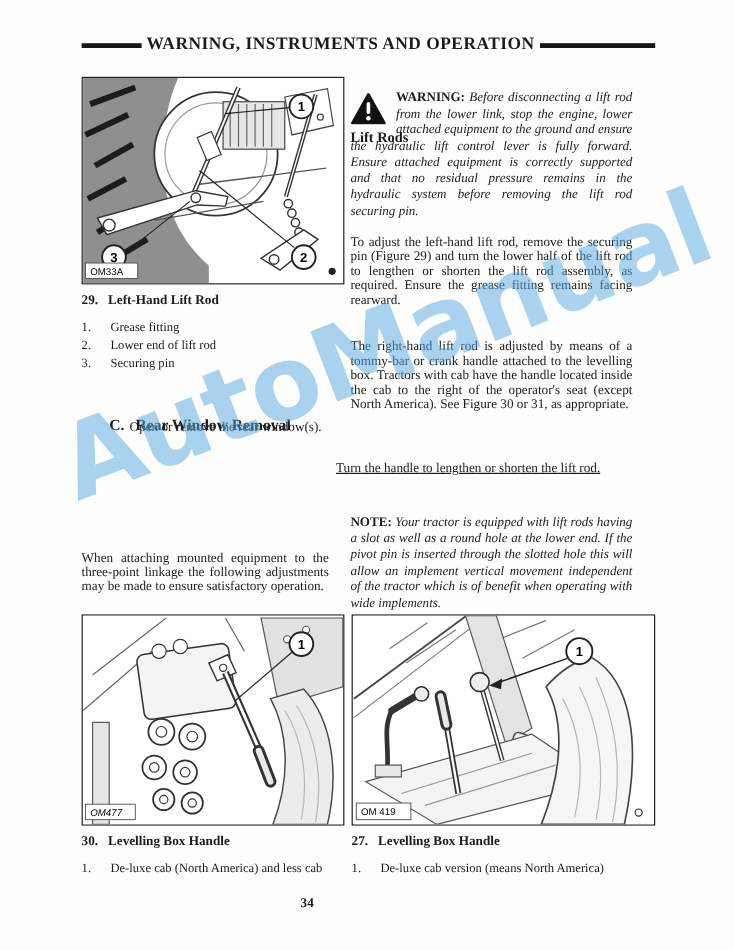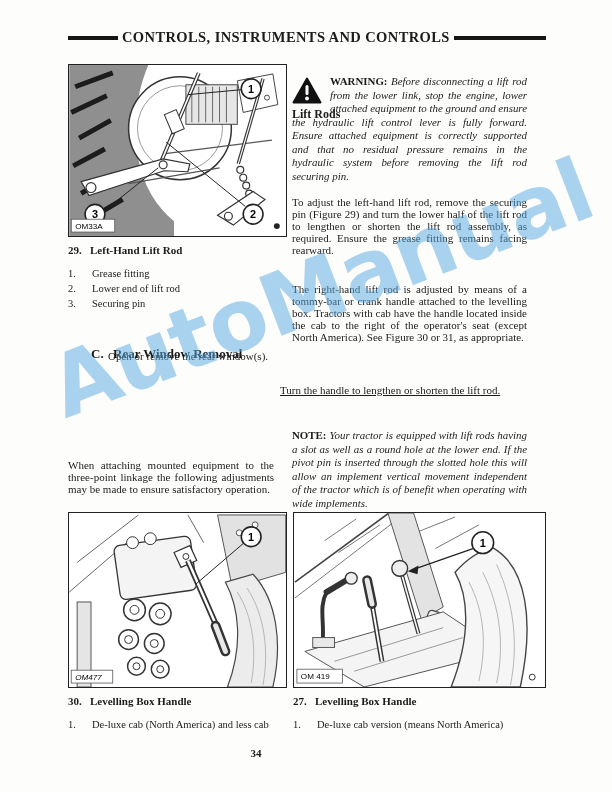--- a/index.html
+++ b/index.html
@@ -52,21 +52,21 @@
   .callout-text{font-family:"Liberation Sans", sans-serif; font-size:11px; font-weight:bold;}
   .omtext{font-size:8.2px;}
 </style>
 </head>
 <body>
 
 <div class="page">
 
   <div class="header">
     <div class="hbar left"></div>
-    <div class="header-title">CONTROLS, INSTRUMENTS AND CONTROLS</div>
+    <div class="header-title">WARNING, INSTRUMENTS AND OPERATION</div>
     <div class="hbar right"></div>
   </div>
 
   <div class="figure fig29">
     <svg viewBox="0 0 219 173">
       <rect x="0" y="0" width="219" height="173" fill="#fff"></rect>
 
       <path d="M0,0 L80,0 C68,28 64,62 70,96 C75,122 88,143 106,158 L106,173 L0,173 Z" fill="#8f8f8f"></path>
       <g stroke="#1c1c1c" stroke-width="5">
         <line x1="6" y1="22" x2="44" y2="8"></line>

